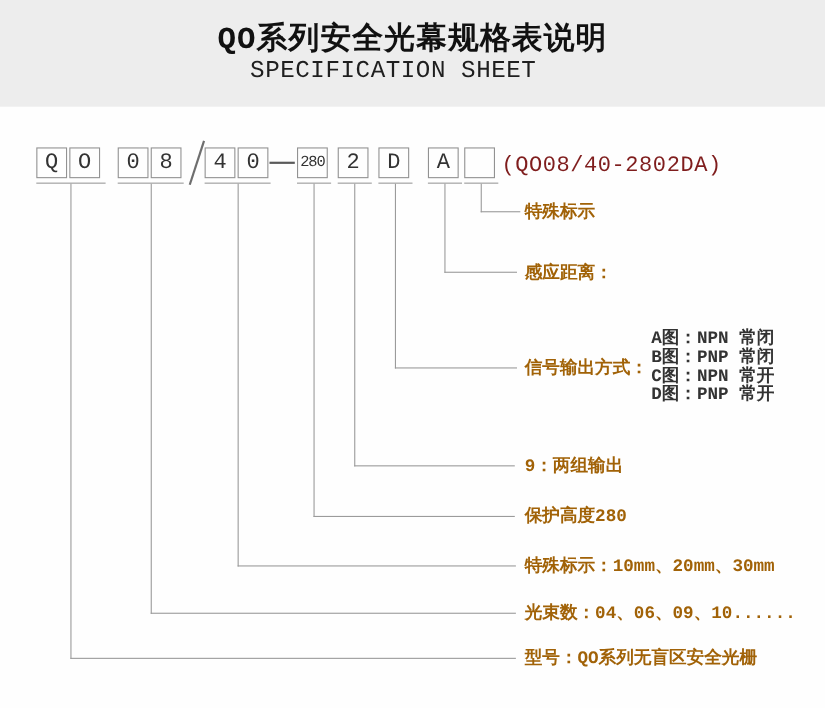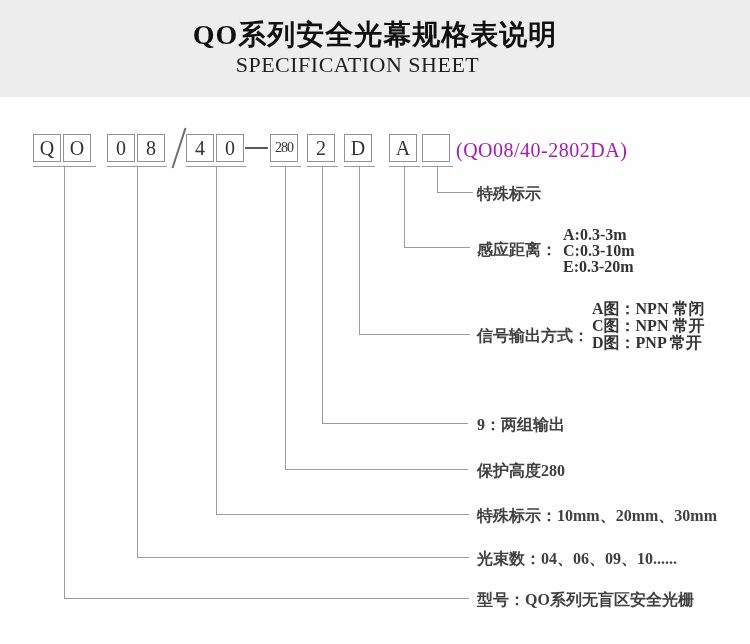--- a/index.html
+++ b/index.html
@@ -1,34 +1,34 @@
 <!DOCTYPE html>
 <html><head>
 <meta charset="utf-8">
 <style>
   html,body{margin:0;padding:0;background:#fff;}
   .canvas{position:relative;width:750px;height:644px;background:#fefefe;overflow:hidden;
-          font-family:Liberation Serif, serif;color:#2f2f2f;}
+          font-family:Liberation Mono, monospace;color:#2f2f2f;}
   .top-band{position:absolute;left:0;top:0;width:750px;height:97px;background:#ededed;}
   .title{position:absolute;left:0;top:16px;width:750px;text-align:center;
          font-size:28px;font-weight:bold;color:#111;letter-spacing:1px;}
   .subtitle{position:absolute;left:0;top:52px;width:715px;text-align:center;
             font-size:22px;font-weight:400;color:#1f1f1f;letter-spacing:0.5px;}
   .code-box{position:absolute;top:134px;width:28px;height:28px;border:1px solid #929292;
             box-sizing:border-box;display:flex;align-items:center;justify-content:center;
             font-size:20px;color:#333;background:transparent;}
   .code-box.small{font-size:14px;letter-spacing:-1px;}
   .uline{position:absolute;top:166px;height:1px;background:#9b9b9b;}
   .vline{position:absolute;width:1px;background:#9b9b9b;top:167px;}
   .hline{position:absolute;height:1px;background:#9b9b9b;}
   .slash{position:absolute;left:178px;top:127px;width:2px;height:42px;background:#6e6e6e;
          transform:rotate(18deg);transform-origin:center;}
   .dash{position:absolute;left:245px;top:147px;width:23px;height:2px;background:#5a5a5a;}
-  .full-code{position:absolute;left:456px;top:139px;font-size:20px;color:#a21caf;letter-spacing:0.5px;}
-  .lbl{position:absolute;font-size:16px;font-weight:600;color:#404040;white-space:nowrap;line-height:17px;}
+  .full-code{position:absolute;left:456px;top:139px;font-size:20px;color:#7f1d1d;letter-spacing:0.5px;}
+  .lbl{position:absolute;font-size:16px;font-weight:600;color:#a16207;white-space:nowrap;line-height:17px;}
   .opts{position:absolute;font-size:16px;font-weight:600;color:#333;white-space:nowrap;}
   .opts div{height:16px;line-height:16px;}
   .opts.sig div{height:17px;line-height:17px;}
 </style>
 </head>
 <body>
 
 <div class="canvas">
 
   <div class="top-band"></div>
@@ -73,29 +73,25 @@
   <div class="hline" style="top:334px;left:359px;width:111px"></div>
   <div class="hline" style="top:423px;left:322px;width:146px"></div>
   <div class="hline" style="top:469px;left:285px;width:183px"></div>
   <div class="hline" style="top:514px;left:216px;width:253px"></div>
   <div class="hline" style="top:557px;left:137px;width:332px"></div>
   <div class="hline" style="top:598px;left:64px;width:405px"></div>
 
   <div class="lbl" style="left:477px;top:185px">特殊标示</div>
 
   <div class="lbl" style="left:477px;top:241px">感应距离：</div>
-  <div class="opts" style="left:563px;top:227px">
-    <div>A:0.3-3m</div>
-    <div>C:0.3-10m</div>
-    <div>E:0.3-20m</div>
-  </div>
 
   <div class="lbl" style="left:477px;top:327px">信号输出方式：</div>
   <div class="opts sig" style="left:592px;top:300px">
     <div>A图：NPN 常闭</div>
+    <div>B图：PNP 常闭</div>
     <div>C图：NPN 常开</div>
     <div>D图：PNP 常开</div>
   </div>
 
   <div class="lbl" style="left:477px;top:416px">9：两组输出</div>
 
   <div class="lbl" style="left:477px;top:462px">保护高度280</div>
 
   <div class="lbl" style="left:477px;top:507px">特殊标示：10mm、20mm、30mm</div>
 

